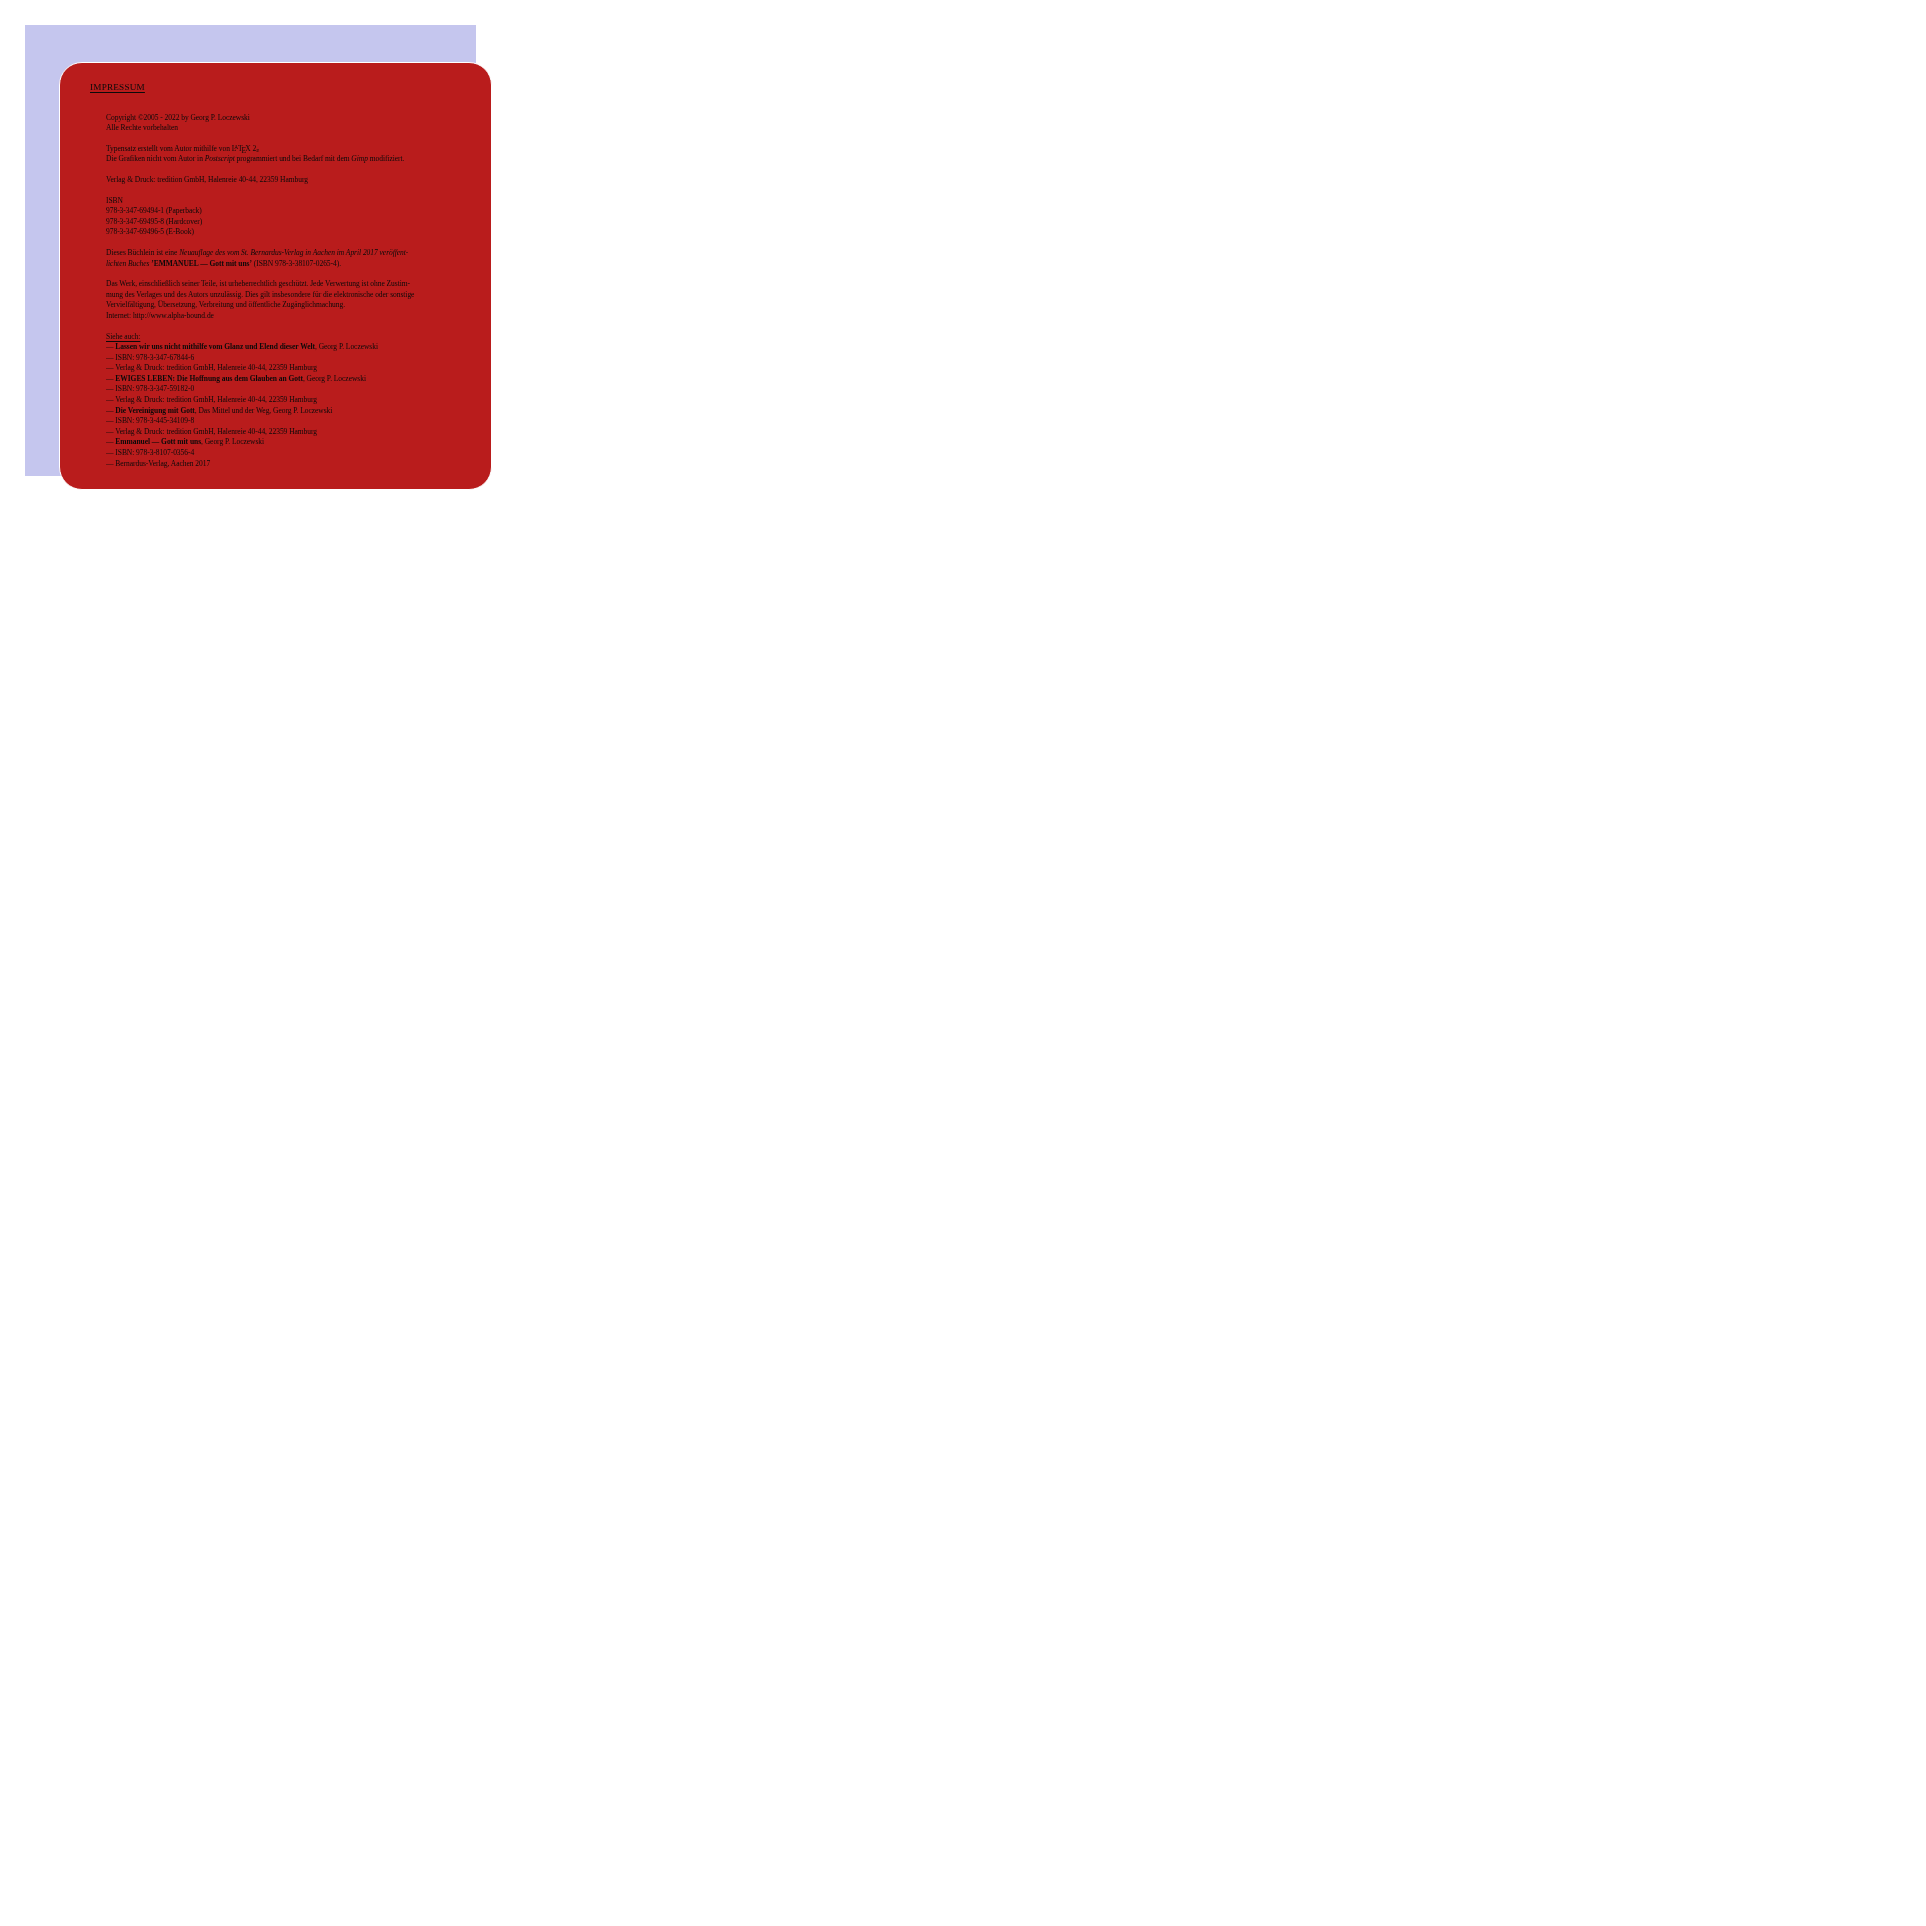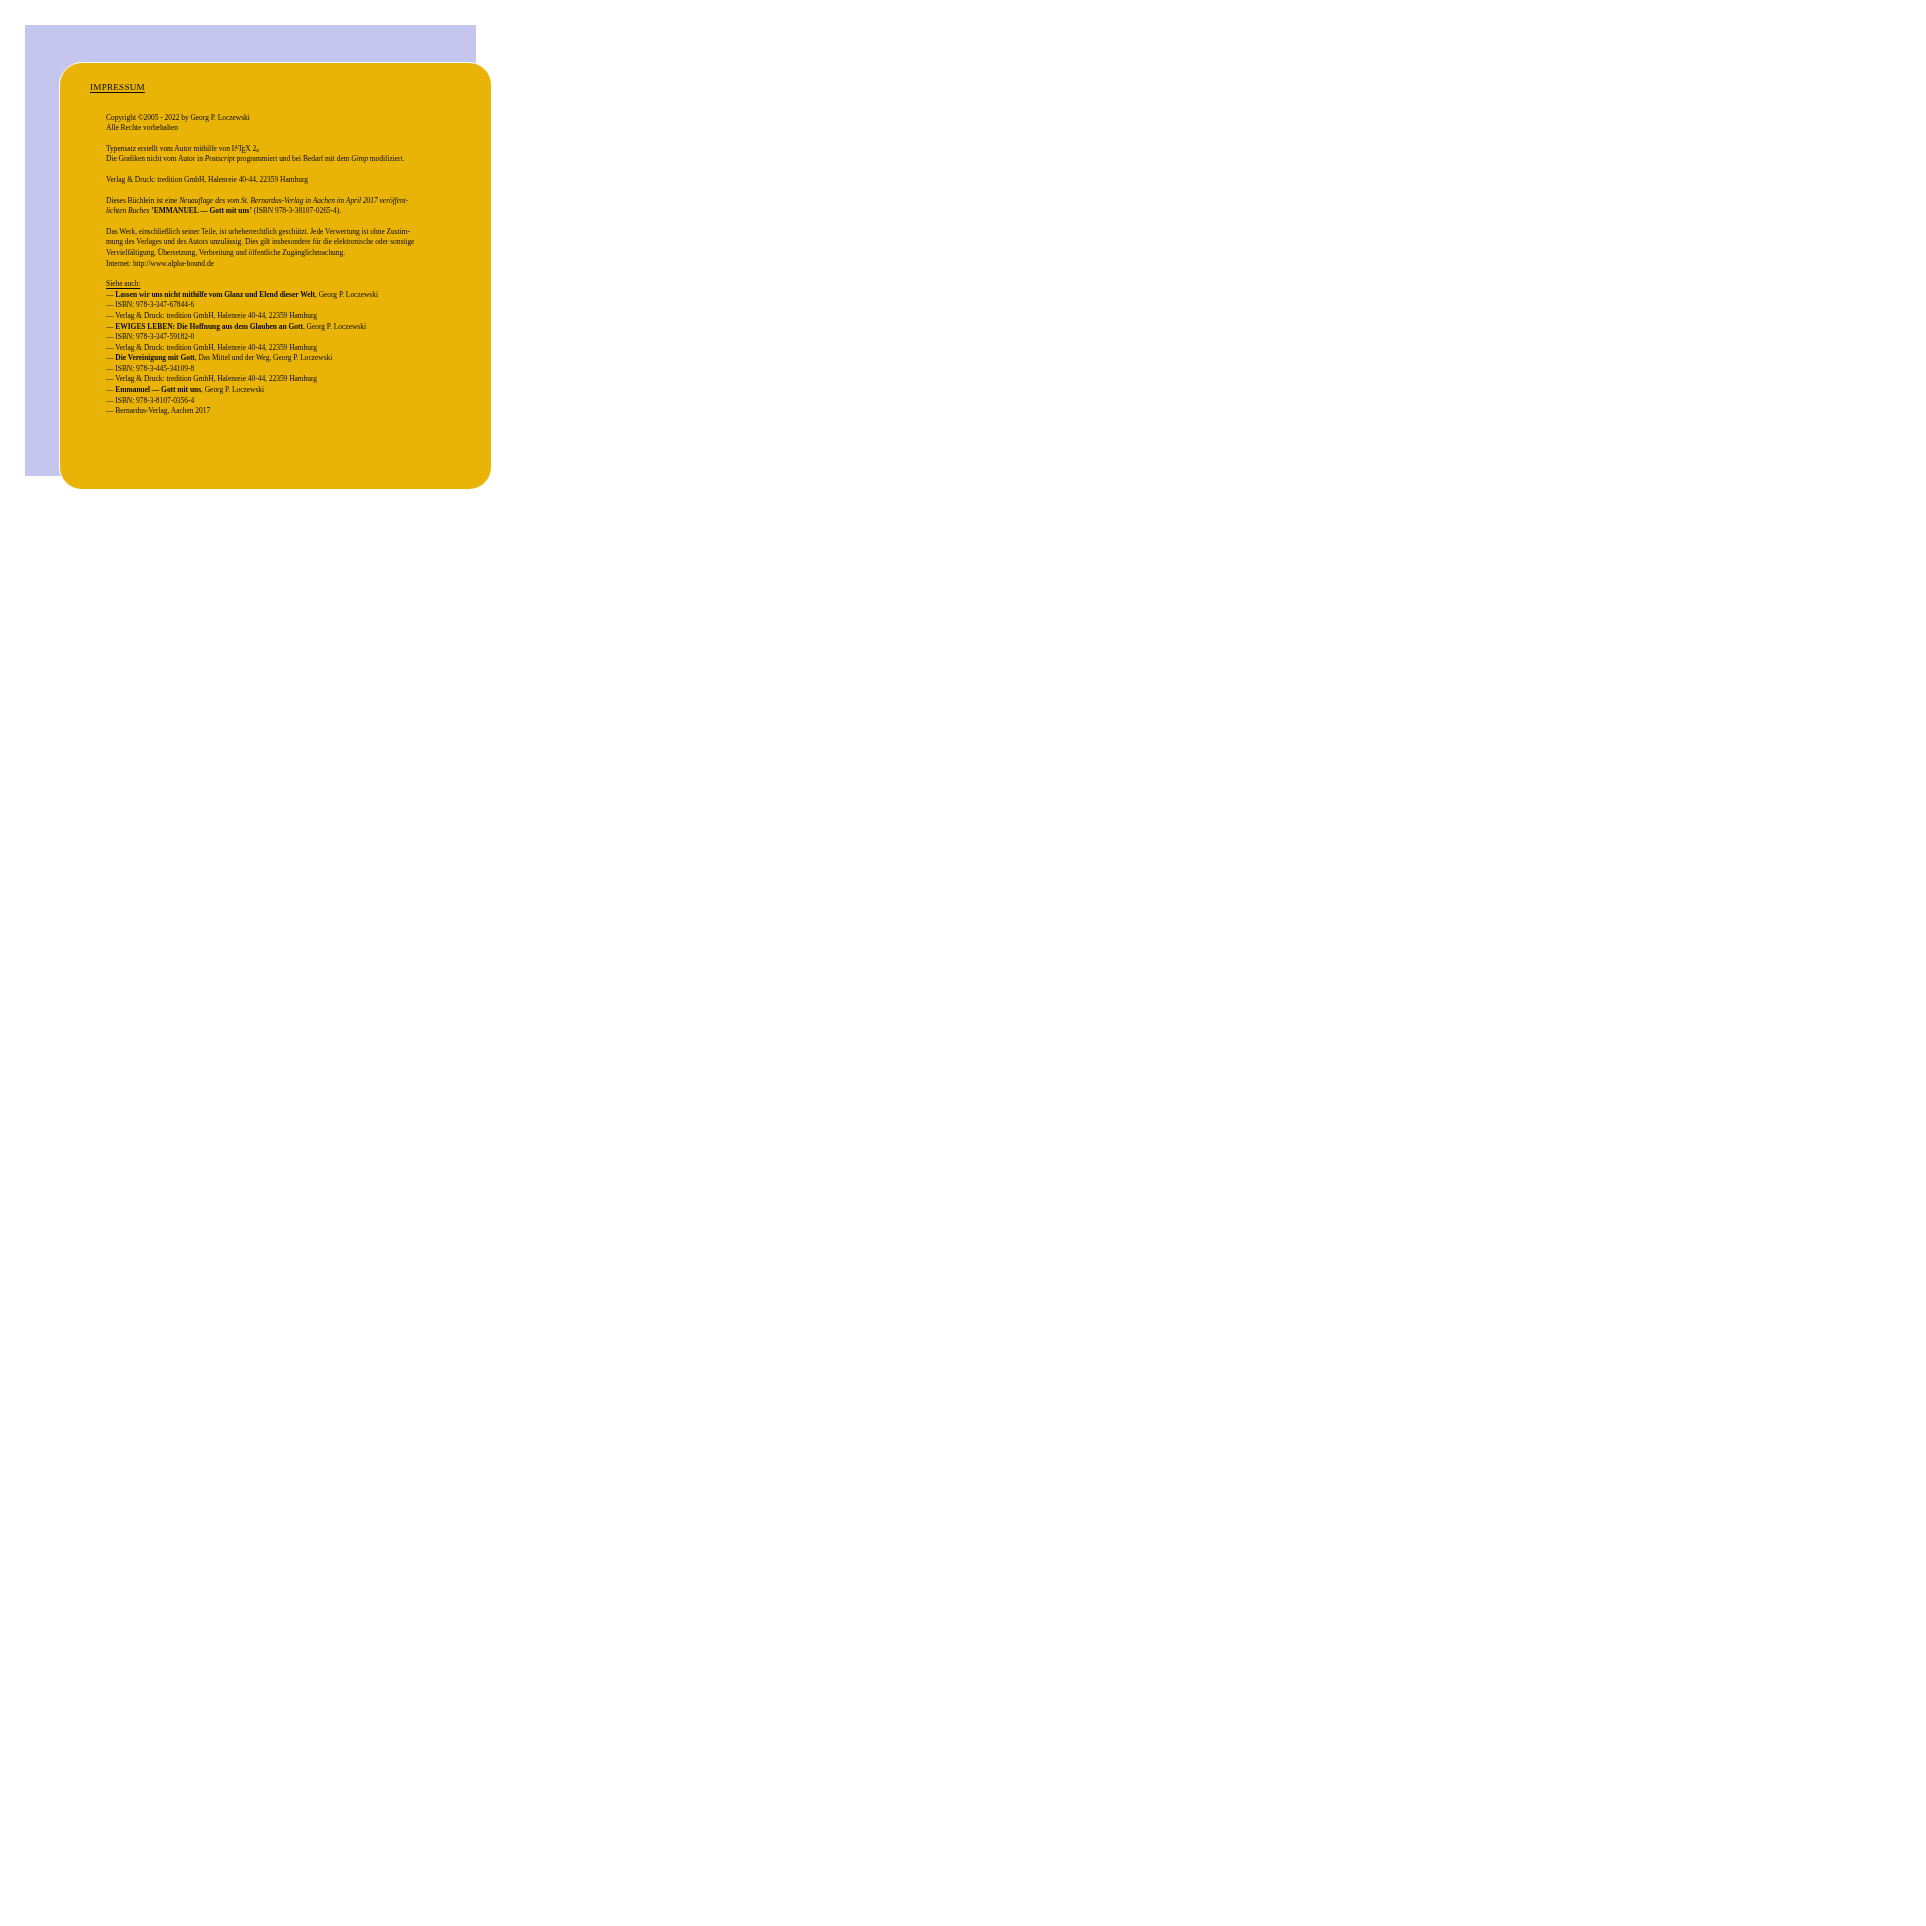--- a/index.html
+++ b/index.html
@@ -20,34 +20,40 @@
   
   .lx-a{display:inline-block;font-size:.72em;transform:translateY(-.33em);margin:0 -.05em 0 -.36em;}
   .lx-e{display:inline-block;transform:translateY(.22em);margin:0 -.1em 0 -.12em;}
   .lx-eps{display:inline-block;transform:translateY(.12em);font-size:.95em;}
 </style>
 </head>
 <body>
 
 <div class="page" style="background: rgb(255, 255, 255);">
   <div class="frame" style="background: rgb(197, 198, 238);">
-    <div class="card" style="background: #eab308; border-color: rgb(255, 255, 255);">
+    <div class="card" style="background: #b91c1c; border-color: rgb(255, 255, 255);">
       <div class="text-col" style="color: rgb(10, 10, 10);">
         <h1 class="title">IMPRESSUM</h1>
         <div>
             <div class="block">
               <div class="line"><span>Copyright ©2005 - 2022 by Georg P. Loczewski</span></div>
               <div class="line"><span>Alle Rechte vorbehalten</span></div>
             </div>
             <div class="block">
               <div class="line"><span>Typensatz erstellt vom Autor mithilfe von </span><span><span>L</span><span class="lx-a">A</span><span>T</span><span class="lx-e">E</span><span>X</span><span> </span><span>2</span><span class="lx-eps">ε</span></span></div>
               <div class="line"><span>Die Grafiken nicht vom Autor in </span><span class="i">Postscript</span><span> programmiert und bei Bedarf mit dem </span><span class="i">Gimp</span><span> modifiziert.</span></div>
             </div>
             <div class="block">
               <div class="line"><span>Verlag &amp; Druck: tredition GmbH, Halenreie 40-44, 22359 Hamburg</span></div>
+            </div>
+            <div class="block">
+              <div class="line"><span>ISBN</span></div>
+              <div class="line"><span>978-3-347-69494-1 (Paperback)</span></div>
+              <div class="line"><span>978-3-347-69495-8 (Hardcover)</span></div>
+              <div class="line"><span>978-3-347-69496-5 (E-Book)</span></div>
             </div>
             <div class="block">
               <div class="line"><span>Dieses Büchlein ist eine </span><span class="i">Neuauflage des vom St. Bernardus-Verlag in Aachen im April 2017 veröffent-</span></div>
               <div class="line"><span class="i">lichten Buches </span><span class="b">’EMMANUEL — Gott mit uns’</span><span> (ISBN 978-3-38107-0265-4).</span></div>
             </div>
             <div class="block">
               <div class="line"><span>Das Werk, einschließlich seiner Teile, ist urheberrechtlich geschützt. Jede Verwertung ist ohne Zustim-</span></div>
               <div class="line"><span>mung des Verlages und des Autors unzulässig. Dies gilt insbesondere für die elektronische oder sonstige</span></div>
               <div class="line"><span>Vervielfältigung, Übersetzung, Verbreitung und öffentliche Zugänglichmachung.</span></div>
               <div class="line"><span>Internet: http://www.alpha-bound.de</span></div>

